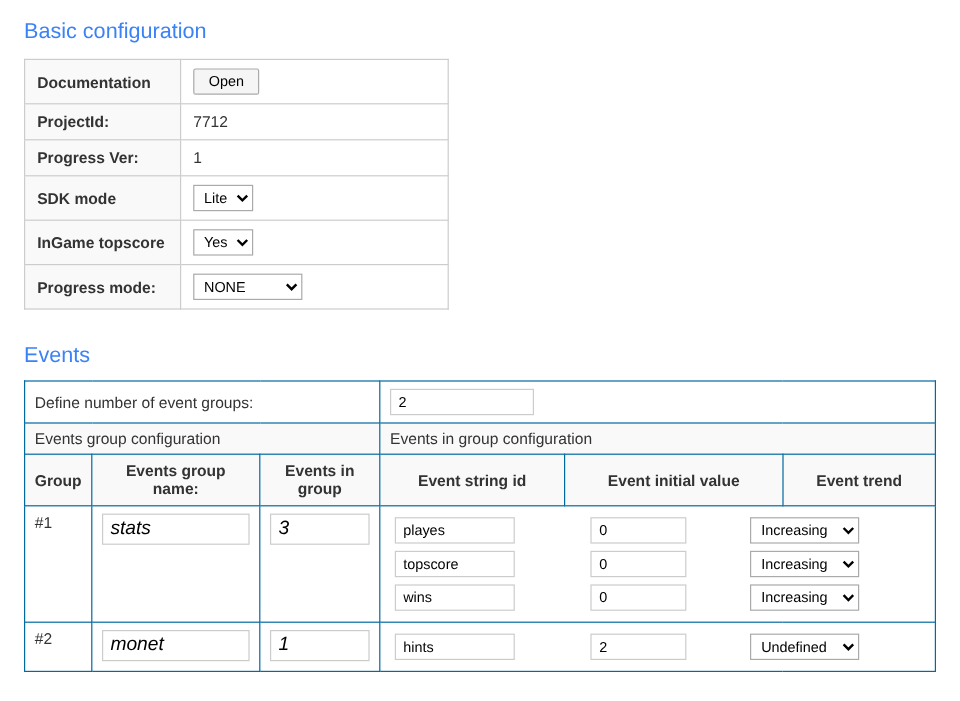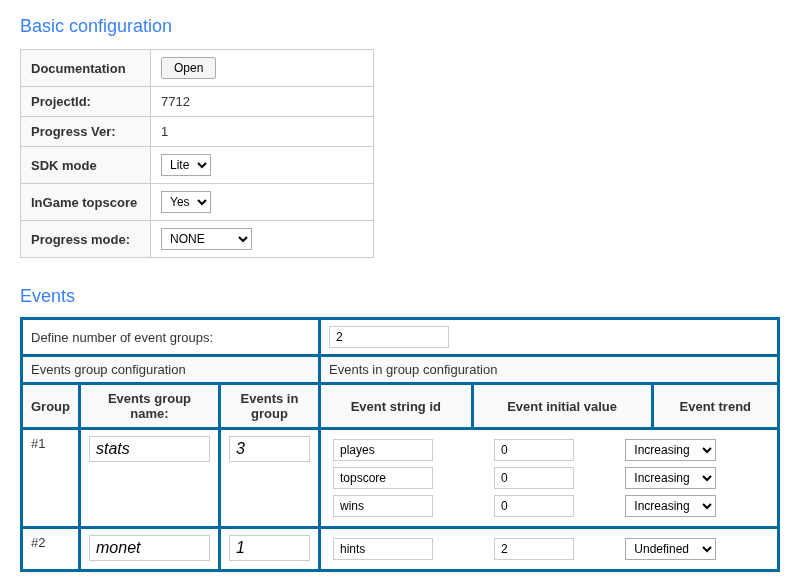--- a/index.html
+++ b/index.html
@@ -56,21 +56,21 @@
       font-size: 18px;
       font-weight: normal;
       margin-bottom: 10px;
     }
     .events-outer-table {
       border-collapse: collapse;
       border: 1px solid #ccc;
       width: 100%;
     }
     .events-outer-table td, .events-outer-table th {
-      border: 3px solid #0369a1;
+      border: 1px solid #0369a1;
       padding: 6px 8px;
       vertical-align: top;
     }
     .events-outer-table th {
       font-weight: bold;
       background: #f9f9f9;
       vertical-align: middle;
     }
     .define-row td {
       vertical-align: middle;

